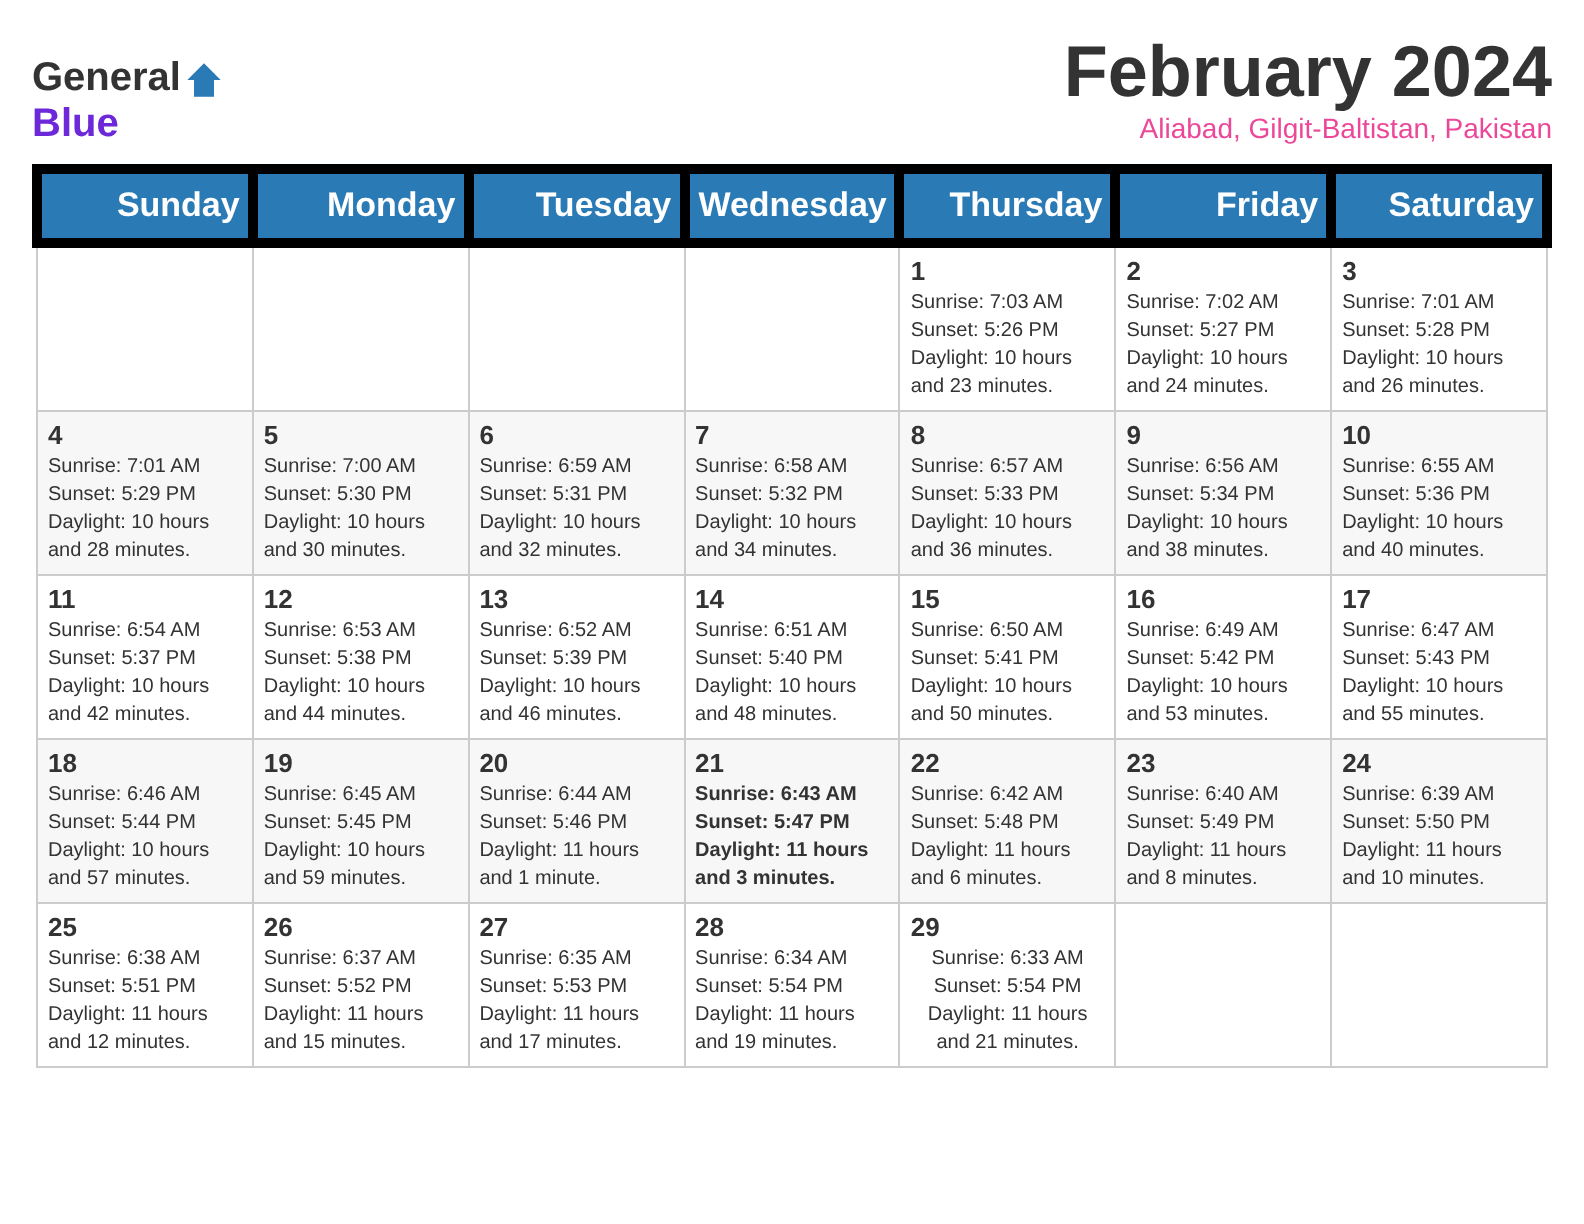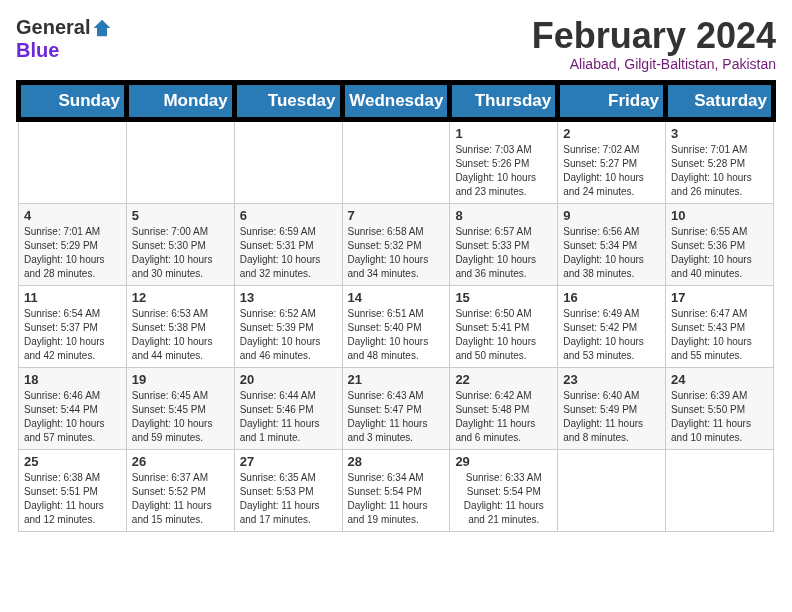--- a/index.html
+++ b/index.html
@@ -17,20 +17,21 @@
       margin-bottom: 8px;
     }
     .logo {
       display: flex;
       flex-direction: column;
       align-items: flex-start;
     }
     .logo-text {
       display: flex;
       align-items: center;
+      margin-top: 12px;
     }
     .logo-general {
       font-size: 20px;
       font-weight: bold;
       color: #333;
     }
     .logo-blue {
       font-size: 20px;
       font-weight: bold;
       color: #6d28d9;
@@ -44,21 +45,21 @@
       text-align: right;
     }
     .month-year {
       font-size: 36px;
       font-weight: bold;
       color: #333;
       line-height: 1.1;
     }
     .location {
       font-size: 14px;
-      color: #701a75;
+      color: #ec4899;
       text-align: right;
     }
     .calendar-table {
       width: 100%;
       border-collapse: collapse;
       border: 1px solid #ccc;
     }
     .calendar-table th {
       background-color: #2a7ab5;
       color: #fff;
@@ -254,21 +255,21 @@
 Daylight: 10 hours and 59 minutes.</div>
         </td>
         <td>
           <span class="day-number">20</span>
           <div class="day-info" style="white-space: pre-line;">Sunrise: 6:44 AM
 Sunset: 5:46 PM
 Daylight: 11 hours and 1 minute.</div>
         </td>
         <td>
           <span class="day-number">21</span>
-          <div class="day-info" style="white-space: pre-line;">Sunrise: 6:43 AM
+          <div class="day-info" style="white-space: pre-line; font-weight: bold;">Sunrise: 6:43 AM
 Sunset: 5:47 PM
 Daylight: 11 hours and 3 minutes.</div>
         </td>
         <td>
           <span class="day-number">22</span>
           <div class="day-info" style="white-space: pre-line;">Sunrise: 6:42 AM
 Sunset: 5:48 PM
 Daylight: 11 hours and 6 minutes.</div>
         </td>
         <td>

